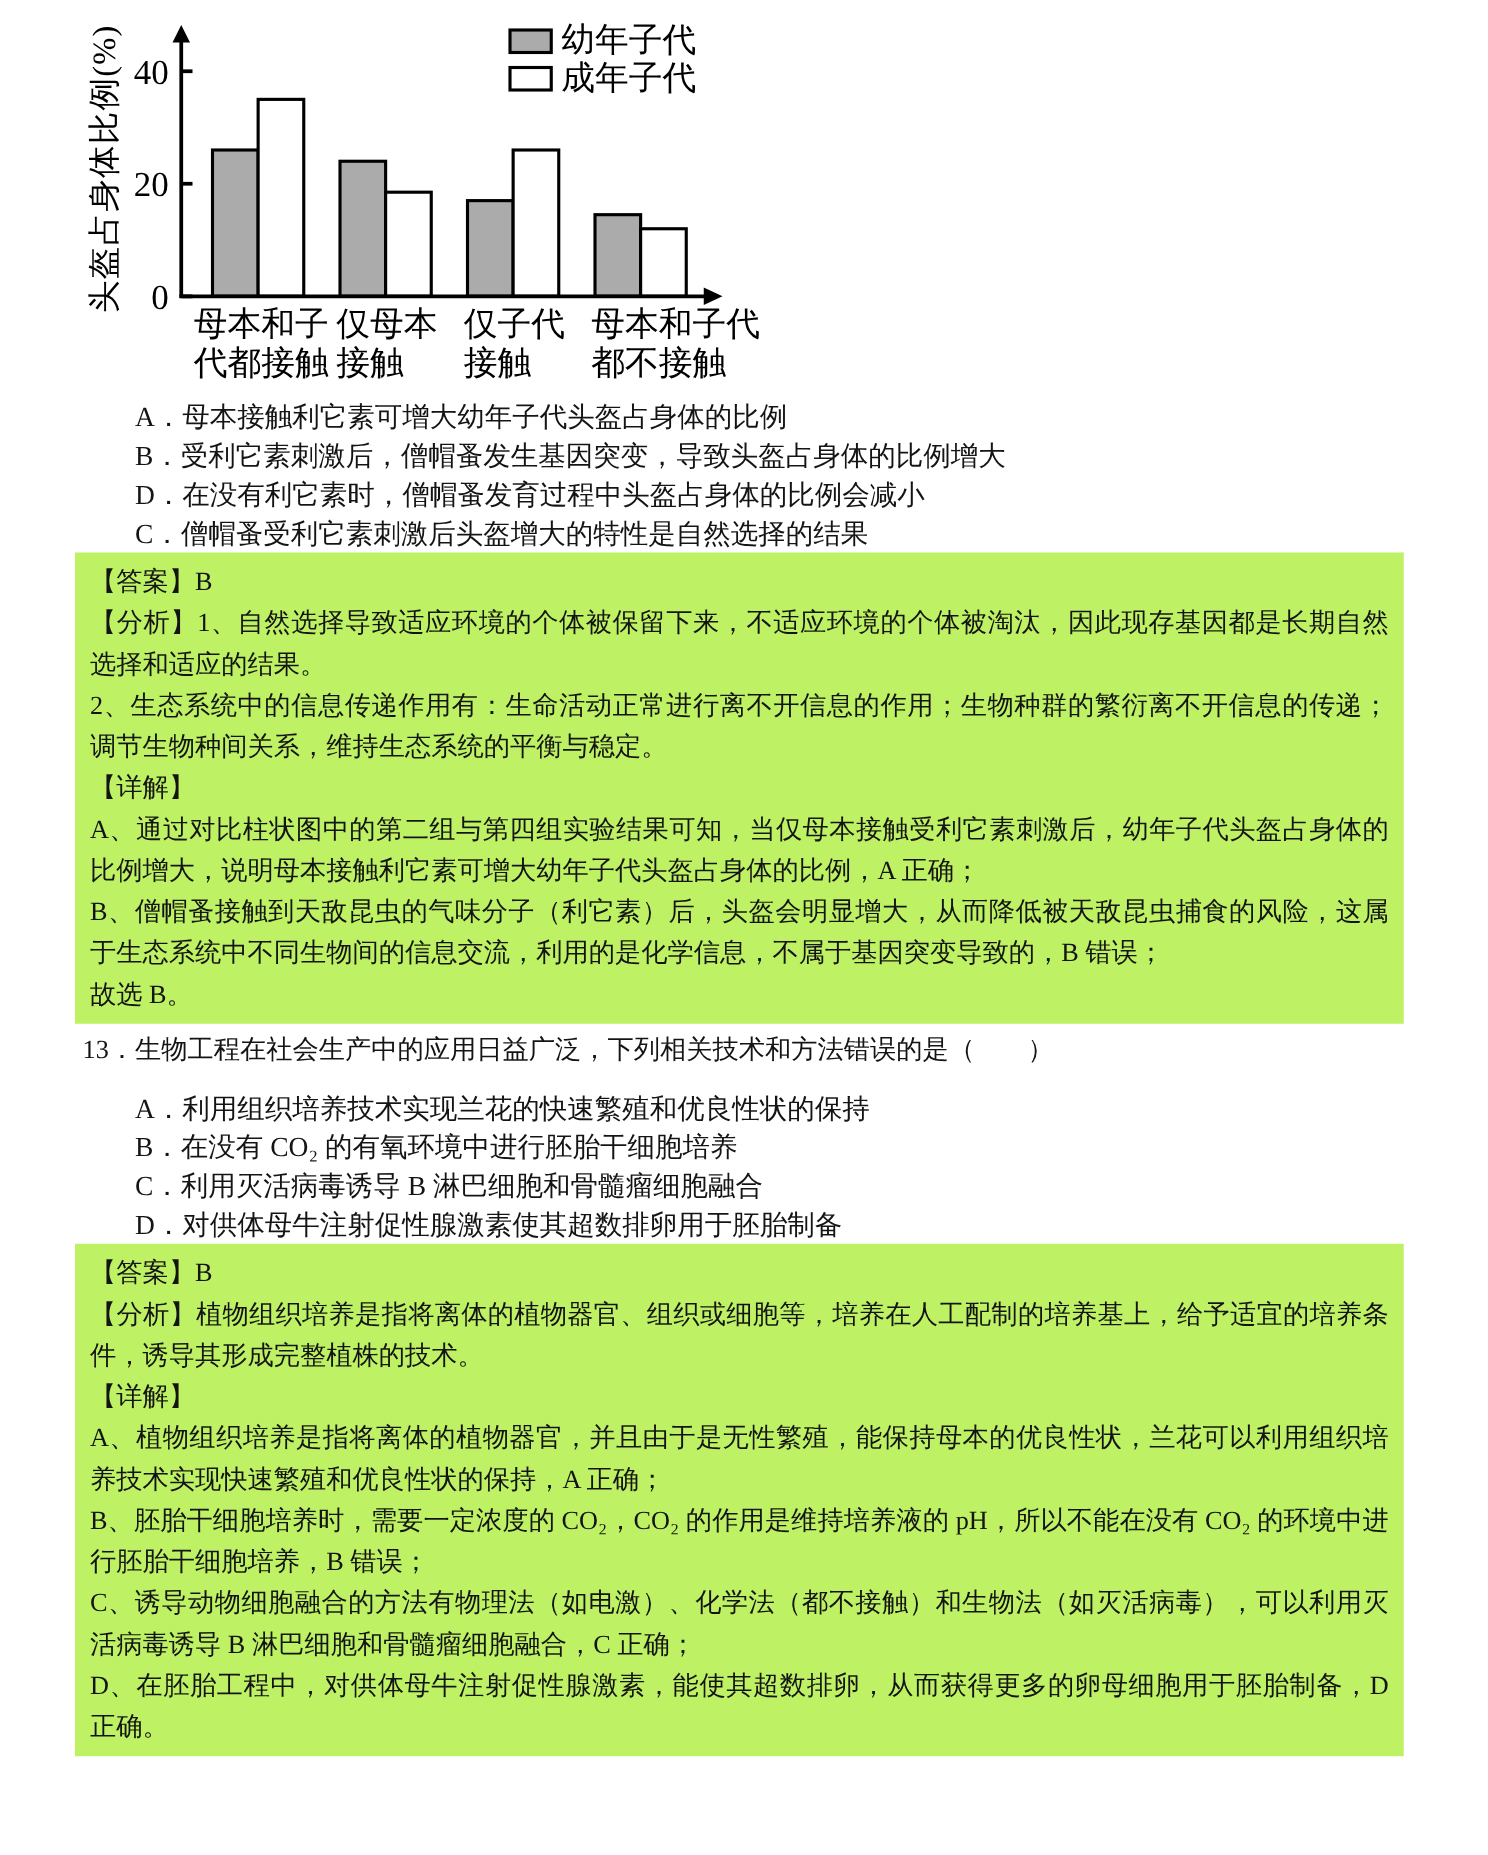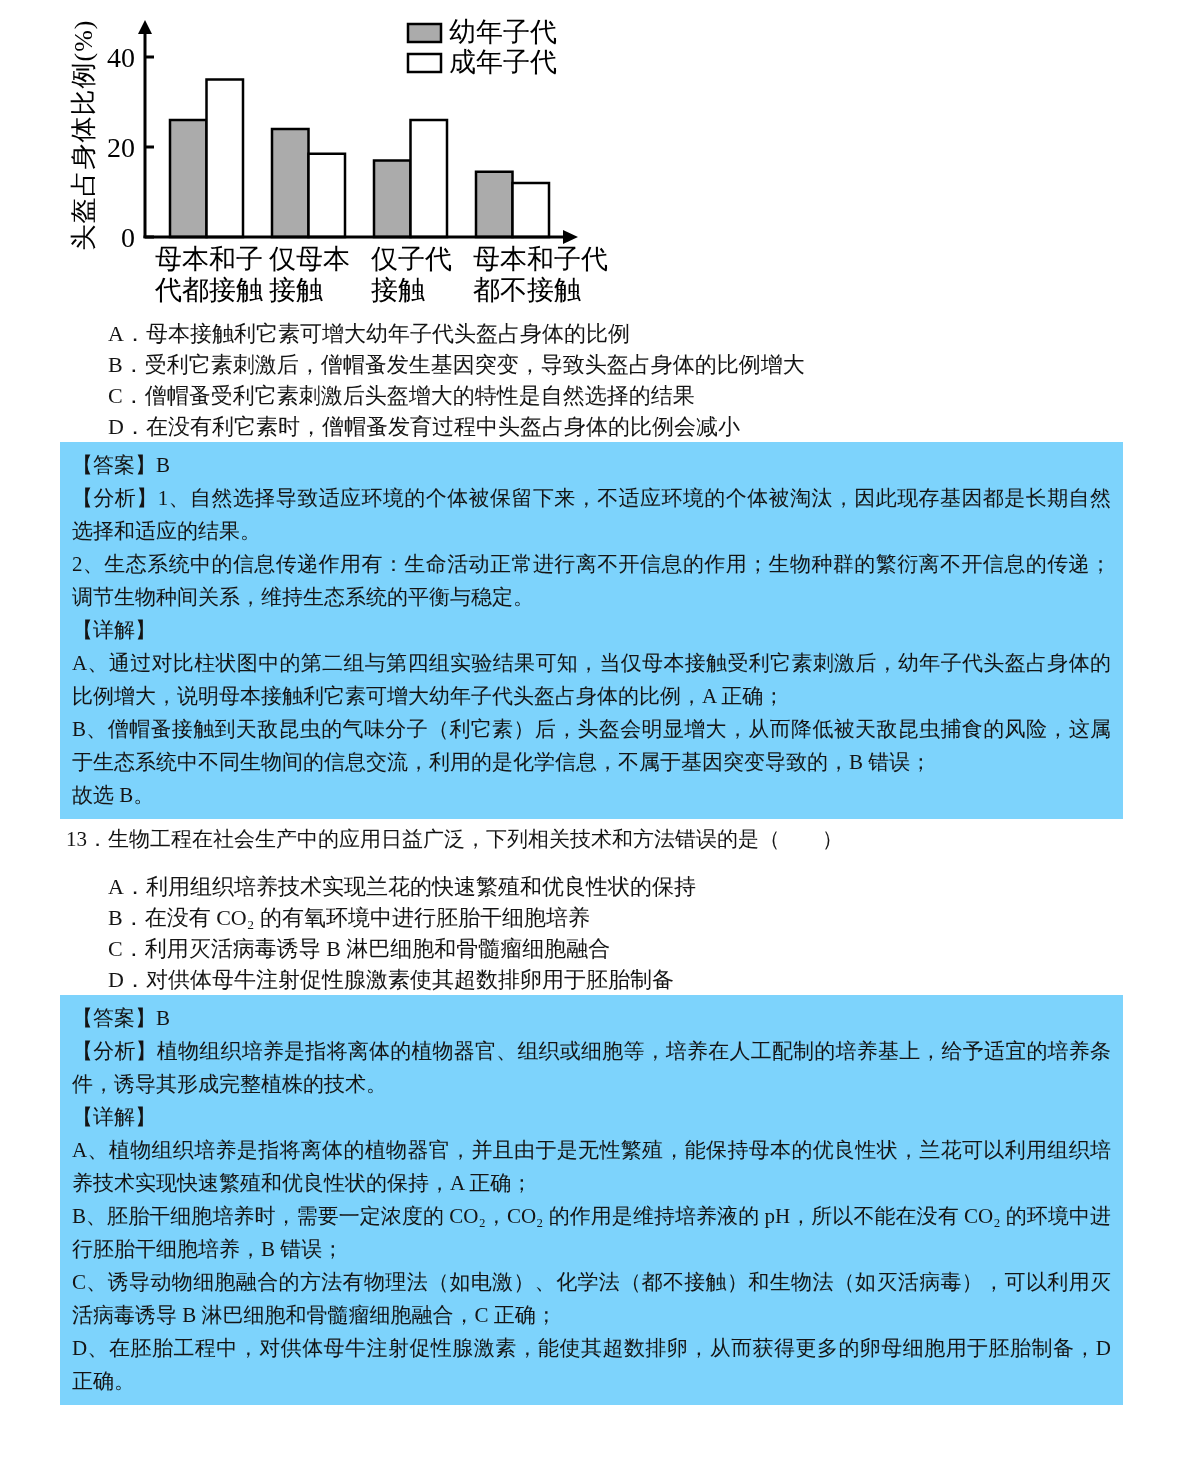--- a/index.html
+++ b/index.html
@@ -7,21 +7,21 @@
     width:1190px;height:1484px;background:#ffffff;overflow:hidden;
     font-family:"Liberation Serif","DejaVu Serif",serif;
     color:#141414;
   }
   .chart-wrap{position:relative;height:318px;}
   .chart-wrap svg{display:block;}
   .content{margin:0 67px 0 60px;}
   .opts{padding-left:48px;font-size:22px;}
   .opt{line-height:31px;white-space:nowrap;overflow:hidden;}
   .ans{
-    background:#7dd3fc;
+    background:#bef264;
     font-size:21px;line-height:33px;
     text-align:justify;
     padding:7px 12px;
     margin:0;
   }
   .ans p{margin:0;}
   .stem{font-size:21px;line-height:31px;padding-left:6px;margin:5px 0 16px 0;white-space:nowrap;overflow:hidden;}
   .q13block{margin-top:0;}
   svg text{fill:#000;}
 </style>
@@ -64,22 +64,22 @@
         <rect x="408" y="54" width="33" height="18" fill="#ffffff" stroke="#000" stroke-width="2.5"></rect>
         <text x="449" y="71" font-size="27">成年子代</text>
       </svg>
   </div>
 
   <div class="content">
 
     <div class="opts">
       <div class="opt">A．母本接触利它素可增大幼年子代头盔占身体的比例</div>
       <div class="opt">B．受利它素刺激后，僧帽蚤发生基因突变，导致头盔占身体的比例增大</div>
+      <div class="opt">D．在没有利它素时，僧帽蚤发育过程中头盔占身体的比例会减小</div>
       <div class="opt">C．僧帽蚤受利它素刺激后头盔增大的特性是自然选择的结果</div>
-      <div class="opt">D．在没有利它素时，僧帽蚤发育过程中头盔占身体的比例会减小</div>
     </div>
 
     <section class="ans">
       <p><span>【答案】</span><span>B</span></p>
       <p><span>【分析】</span><span>1、自然选择导致适应环境的个体被保留下来，不适应环境的个体被淘汰，因此现存基因都是长期自然选择和适应的结果。</span></p>
       <p>2、生态系统中的信息传递作用有：生命活动正常进行离不开信息的作用；生物种群的繁衍离不开信息的传递；调节生物种间关系，维持生态系统的平衡与稳定。</p>
       <p>【详解】</p>
       <p>A、通过对比柱状图中的第二组与第四组实验结果可知，当仅母本接触受利它素刺激后，幼年子代头盔占身体的比例增大，说明母本接触利它素可增大幼年子代头盔占身体的比例，A 正确；</p>
       <p>B、僧帽蚤接触到天敌昆虫的气味分子（利它素）后，头盔会明显增大，从而降低被天敌昆虫捕食的风险，这属于生态系统中不同生物间的信息交流，利用的是化学信息，不属于基因突变导致的，B 错误；</p>
       <p>故选 B。</p>

